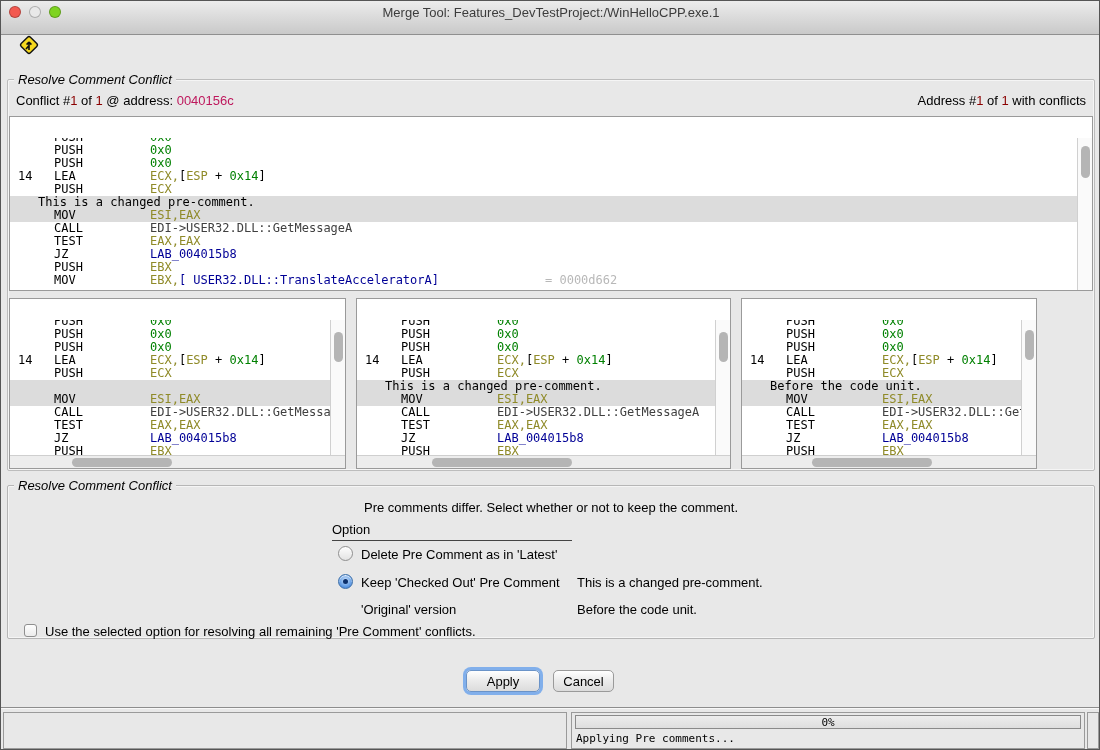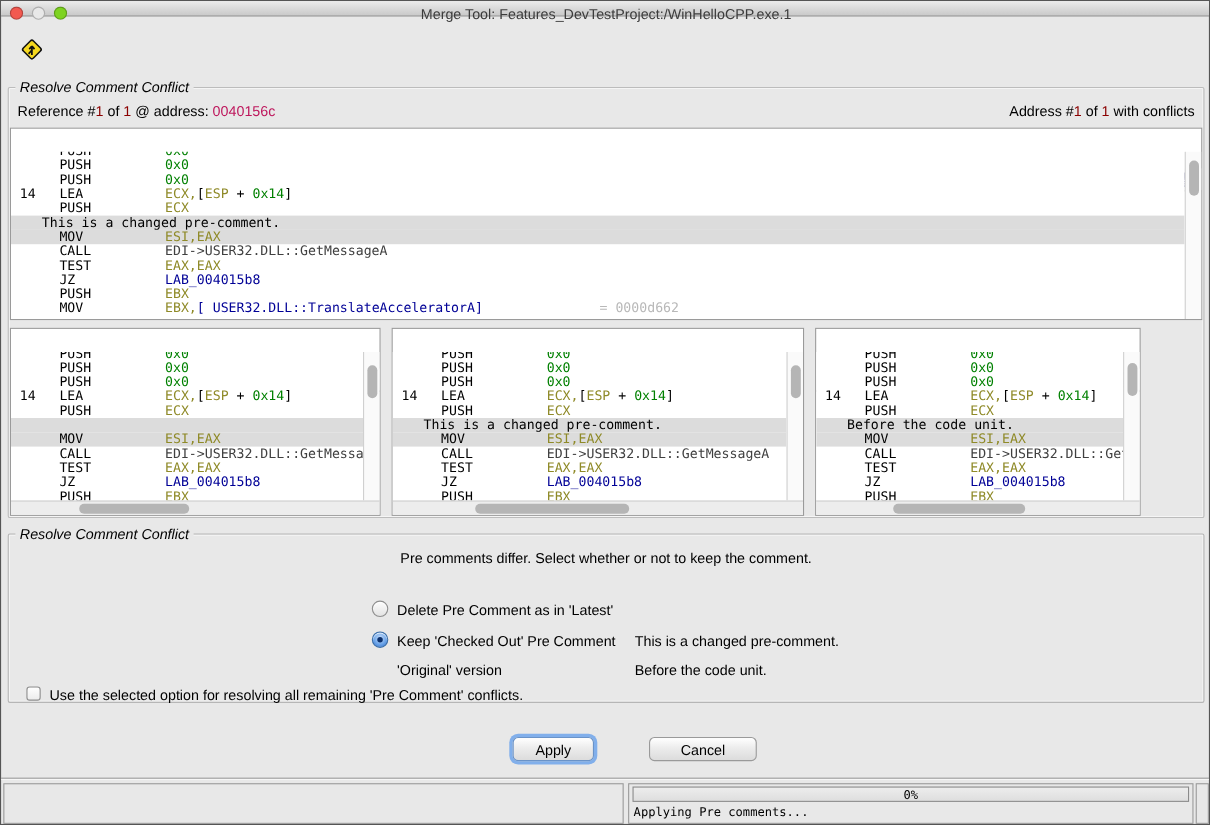--- a/index.html
+++ b/index.html
@@ -6,21 +6,21 @@
   html,body { width:1100px; height:750px; }
   body {
     font-family:"Liberation Sans", sans-serif;
     font-size:13px; color:#000;
     background:#e8e8e8;
     position:relative; overflow:hidden;
     border:1px solid #555;
   }
   
   .titlebar {
-    position:absolute; left:0; top:0; width:1100px; height:14px;
+    position:absolute; left:0; top:0; width:1100px; height:34px;
     background:linear-gradient(#ececec,#c9c9c9);
     border-bottom:1px solid #8f8f8f;
   }
   .traffic { position:absolute; top:5px; display:flex; gap:8px; left:8px; }
   .light { width:12px; height:12px; border-radius:50%; border:1px solid rgba(0,0,0,.25); }
   .light.red { background:#f25950; }
   .light.min { background:#e8e8e8; }
   .light.grn { background:#7ed321; }
   .title-text { position:absolute; left:0; right:0; top:4px; text-align:center; color:#3c3c3c; }
   
@@ -120,21 +120,21 @@
   
   .btn {
     position:absolute; height:22px; text-align:center;
     background:linear-gradient(#ffffff,#ececec 45%,#dcdcdc);
     border:1px solid #9a9a9a; border-radius:5px;
     font-family:"Liberation Sans", sans-serif; font-size:13px;
     padding-top:3px; cursor:default;
   }
   #apply-btn { left:465px; top:669px; width:74px;
     box-shadow:0 0 0 3px rgba(110,165,235,.85); border-color:#6a93c8; }
-  #cancel-btn { left:589px; top:669px; width:98px; }
+  #cancel-btn { left:552px; top:669px; width:61px; }
   
   .status-divider { position:absolute; left:0; top:706px; width:1100px; height:2px;
     border-top:1px solid #8d8d8d; border-bottom:1px solid #f8f8f8; }
   .status-left {
     position:absolute; left:2px; top:711px; width:564px; height:37px;
     border:1px solid #9a9a9a; background:#e8e8e8;
   }
   .status-right {
     position:absolute; left:570px; top:711px; width:514px; height:37px;
     border:1px solid #9a9a9a; background:#e8e8e8;
@@ -170,21 +170,21 @@
   <span class="merge-ic">
     <svg width="24" height="24" viewBox="0 0 24 24">
       <rect x="5.5" y="5.5" width="13" height="13" rx="2" transform="rotate(45 12 12)" fill="#f5d820" stroke="#111" stroke-width="1.4"></rect>
       <path d="M12 17 L12 9 M12 9 L9.6 11.6 M12 9 L14.4 11.6 M9 16 L12.5 12" stroke="#111" stroke-width="1.6" fill="none"></path>
     </svg>
   </span>
 </div>
 
 <div class="group" id="group1">
   <span class="legend">Resolve Comment Conflict</span>
-  <div class="conflict-line"><span>Reference #</span><span class="seg-r">1</span><span> of </span><span class="seg-r">1</span><span> @ address: </span><span class="seg-addr">0040156c</span></div>
+  <div class="conflict-line"><span>Conflict #</span><span class="seg-r">1</span><span> of </span><span class="seg-r">1</span><span> @ address: </span><span class="seg-addr">0040156c</span></div>
   <div class="addr-line"><span>Address #</span><span class="seg-r">1</span><span> of </span><span class="seg-r">1</span><span> with conflicts</span></div>
 </div>
 
 <div class="panel" style="left:8px; top:115px; width:1084px; height:175px;">
   <div class="panel-header">
     <span>Result</span>
     <span class="hdr-icons">
       <span>
         <svg width="16" height="16" viewBox="0 0 16 16">
           <path d="M8 2 L8 9 M8 9 L4.5 5.8 M8 9 L11.5 5.8" stroke="#1a1aa6" stroke-width="2.2" fill="none"></path>
@@ -313,20 +313,21 @@
     <div class="thumb" style="top:10px; height:30px;"></div>
   </div>
   <div class="hsb">
     <div class="thumb" style="left:70px; width:120px;"></div>
   </div>
 </div>
 
 <div class="group" id="group2">
   <span class="legend">Resolve Comment Conflict</span>
   <div class="instruction">Pre comments differ. Select whether or not to keep the comment.</div>
+  <div class="col-hdr" id="col-option">Option</div>
 
   <div class="opt-row" style="top:60px;">
     <span class="radio" id="radio-0"></span>
     <span class="opt-label">Delete Pre Comment as in 'Latest'</span>
     <span class="opt-comment"></span>
   </div>
   <div class="opt-row" style="top:88px;">
     <span class="radio selected" id="radio-1"></span>
     <span class="opt-label">Keep 'Checked Out' Pre Comment</span>
     <span class="opt-comment">This is a changed pre-comment.</span>

